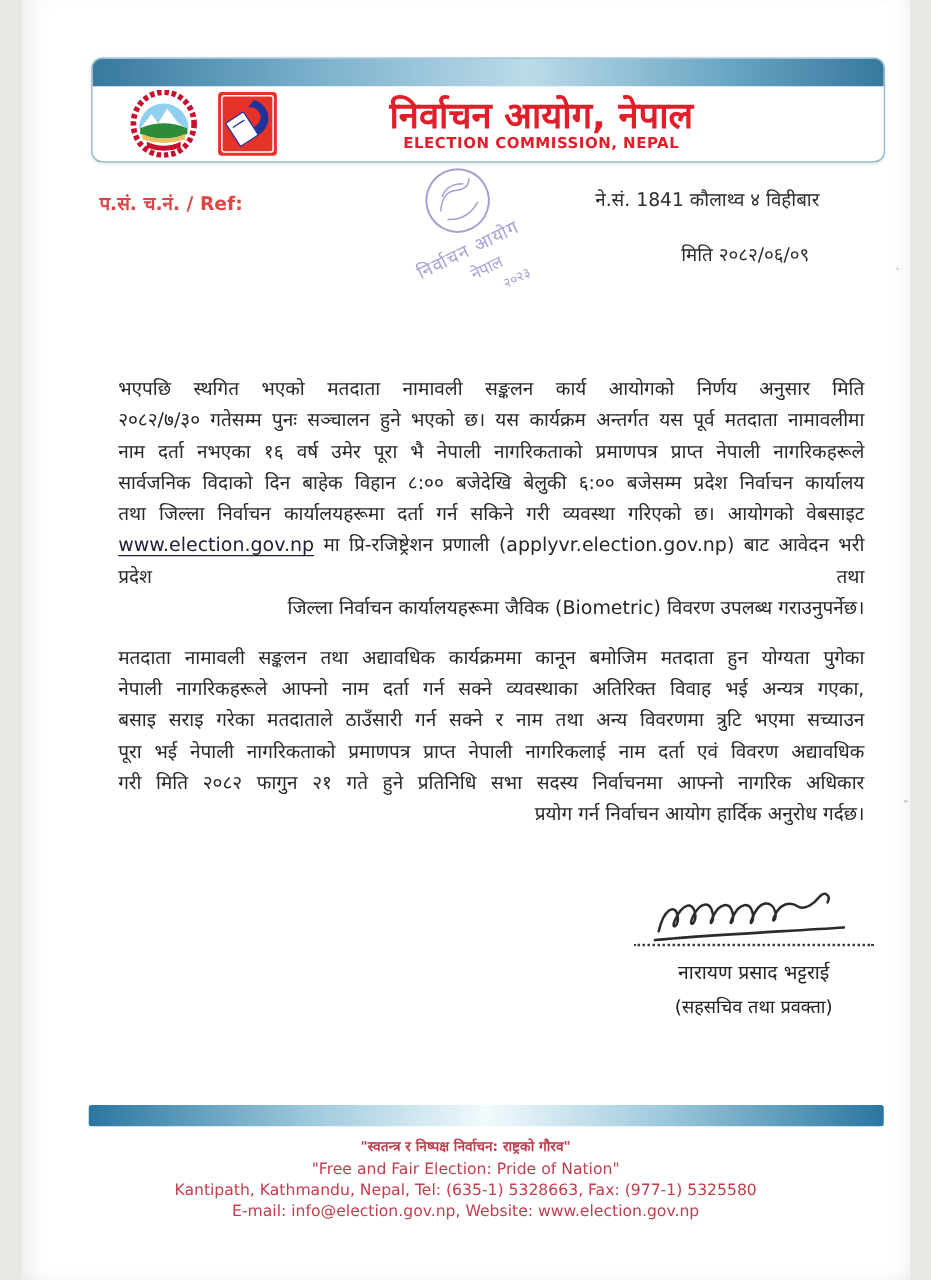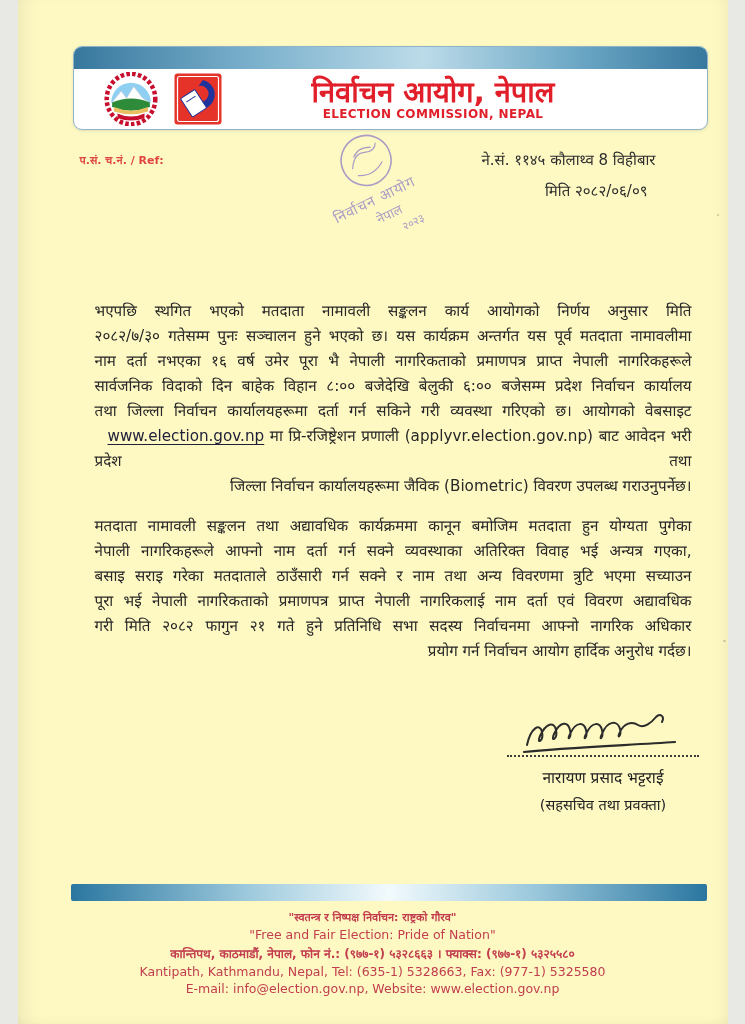--- a/index.html
+++ b/index.html
@@ -1,18 +1,18 @@
 <!DOCTYPE html>
 <html><head>
 <meta charset="utf-8">
 <style>
   html,body { margin:0; padding:0; background:#e8e8e4; }
   .page {
     position:relative; width:710px; height:1024px; margin:0 auto;
-    background:#fef9c3; overflow:hidden;
+    background:#ffffff; overflow:hidden;
     font-family:"DejaVu Sans", sans-serif; color:#262626;
     box-shadow: inset 18px 0 28px -24px rgba(0,0,0,.18),
                 inset -14px 0 26px -22px rgba(0,0,0,.14),
                 inset 0 -10px 20px -18px rgba(0,0,0,.10);
   }
   
   .header-box {
     position:absolute; left:55px; top:46px; width:633px; height:82px;
     border:1.5px solid #8fb4c8; border-radius:9px; overflow:hidden;
     background:#fff; box-shadow:0 1px 3px rgba(40,80,110,.15);
@@ -21,42 +21,42 @@
     height:22px;
     background:linear-gradient(90deg,#38789e 0%,#7ab0cc 28%,#bcdbe9 55%,#6aa6c4 80%,#38789e 100%);
   }
   .header-content { display:flex; align-items:center; height:58px; padding:1px 14px 1px 30px; }
   .emblem { width:54px; height:54px; flex:0 0 auto; }
   .ec-logo { width:48px; height:52px; flex:0 0 auto; margin-left:16px; }
   .header-titles { flex:1; text-align:center; margin-right:48px; }
   .title-np { font-size:29px; font-weight:bold; color:#e11f2a; line-height:1.05; }
   .title-en { font-size:12px; font-weight:bold; color:#e11f2a; letter-spacing:.4px; }
   
-  .ref-label { position:absolute; left:62px; top:152px; font-size:11px; font-weight:bold; color:#e04545;text-align:right; }
+  .ref-label { position:absolute; left:62px; top:152px; font-size:15px; font-weight:bold; color:#e04545;text-align:right; }
   .date-block { position:absolute; right:72px; top:149px; text-align:right; font-size:15px; color:#2d2d2d; }
-  .date-line2 { margin-top:11px; padding-right:8px; }
+  .date-line2 { margin-top:24px; padding-right:8px; }
   
   .stamp {
     position:absolute; left:306px; top:120px; width:150px; height:120px;
     transform:rotate(-26deg); color:#8a79c6; opacity:.72; pointer-events:none;
   }
   .stamp svg { display:block; margin-left:26px; }
   .stamp-l1 { font-size:14.5px; letter-spacing:1px; margin-top:0px; }
   .stamp-l2 { font-size:13px; margin-left:38px; margin-top:1px; }
   .stamp-l3 { font-size:11px; margin-left:58px; margin-top:1px; }
   
   .doc-title { position:absolute; left:0; right:0; top:248px; text-align:center; font-size:16.5px; color:#222; }
   .doc-title span { text-decoration:underline; text-underline-offset:4px; }
   .para { position:absolute; left:77px; width:597px; font-size:15.2px; color:#272727; }
   .para1 { top:299px; }
   .para2 { top:514px; }
   .jline { text-align:justify; line-height:25px; margin-bottom:-25px; }
   .jline::after { content:""; display:inline-block; width:100%; }
   .lline { text-align:right; line-height:25px; }
-  .url { text-decoration:underline; text-underline-offset:3px; color:#20203a;margin-left:13px; }
+  .url { text-decoration:underline; text-underline-offset:3px; color:#20203a; }
   
   .sig-block { position:absolute; left:478px; top:712px; width:215px; text-align:center; color:#222; }
   .sig-scribble { display:block; margin:0 auto; }
   .sig-dots { width:192px; margin:-3px auto 0; border-bottom:2.5px dotted #3c3c3c; height:0; }
   .sig-name { margin-top:9px; font-size:15.5px; }
   .sig-designation { margin-top:6px; font-size:14.5px; }
   
   .footer-band {
     position:absolute; left:53px; top:884px; width:636px; height:17px; border-radius:2px;
     background:linear-gradient(90deg,#2a76a0 0%,#9ecadd 28%,#f2fafd 50%,#9ecadd 72%,#2a76a0 100%);
@@ -106,21 +106,21 @@
       </span>
       <span class="header-titles">
         <div class="title-np">निर्वाचन आयोग, नेपाल</div>
         <div class="title-en">ELECTION COMMISSION, NEPAL</div>
       </span>
     </div>
   </div>
 
   <div class="ref-label">प.सं. च.नं. / Ref:</div>
   <div class="date-block">
-    <div class="date-line1">ने.सं. ११४५ कौलाथ्व 8 विहीबार</div>
+    <div class="date-line1">ने.सं. 1841 कौलाथ्व ४ विहीबार</div>
     <div class="date-line2">मिति २०८२/०६/०९</div>
   </div>
 
   <div class="stamp">
     <svg width="56" height="56" viewBox="0 0 56 56">
       <circle cx="28" cy="28" r="25" fill="none" stroke="currentColor" stroke-width="1.6"></circle>
       <path d="M12,30 q8,-14 18,-10 q10,4 14,-4 M14,38 q14,8 28,-2 M18,20 q8,-8 20,-2" fill="none" stroke="currentColor" stroke-width="1.2"></path>
     </svg>
     <div class="stamp-l1">निर्वाचन आयोग</div>
     <div class="stamp-l2">नेपाल</div>
@@ -154,21 +154,20 @@
     </svg>
     <div class="sig-dots"></div>
     <div class="sig-name">नारायण प्रसाद भट्टराई</div>
     <div class="sig-designation">(सहसचिव तथा प्रवक्ता)</div>
   </div>
 
   <div class="footer-band"></div>
   <div class="footer-text">
     <div class="f-motto-np">"स्वतन्त्र र निष्पक्ष निर्वाचन: राष्ट्रको गौरव"</div>
     <div class="f-motto-en">"Free and Fair Election: Pride of Nation"</div>
-    <div class="f-addr-np">कान्तिपथ, काठमाडौं, नेपाल, फोन नं.: (९७७-१) ५३२८६६३ । फ्याक्स: (९७७-१) ५३२५५८०</div>
     <div class="f-addr-en">Kantipath, Kathmandu, Nepal, Tel: (635-1) 5328663, Fax: (977-1) 5325580</div>
     <div class="f-email">E-mail: info@election.gov.np, Website: www.election.gov.np</div>
   </div>
 
   <div class="smudge smudge-1"></div>
   <div class="smudge smudge-2"></div>
   <div class="speck" style="left:712px; top:28px; width:3px; height:3px;"></div>
   <div class="speck" style="left:699px; top:214px; width:2px; height:2px;"></div>
   <div class="speck" style="left:705px; top:640px; width:3px; height:2px;"></div>
 

